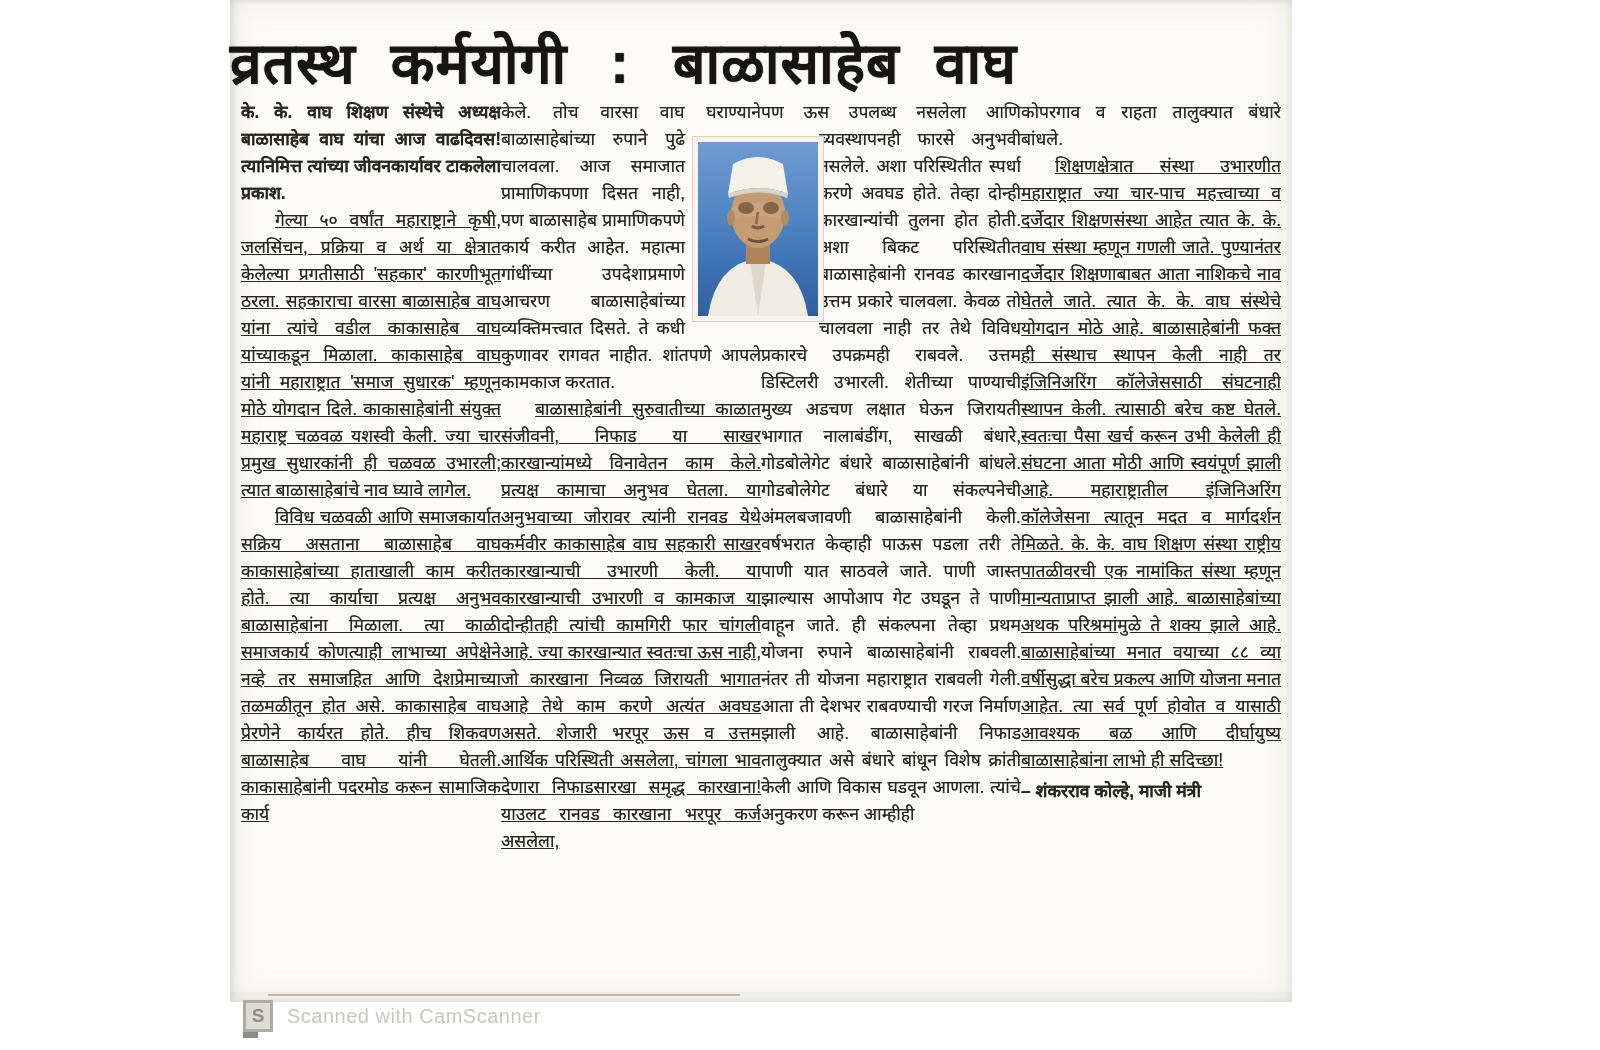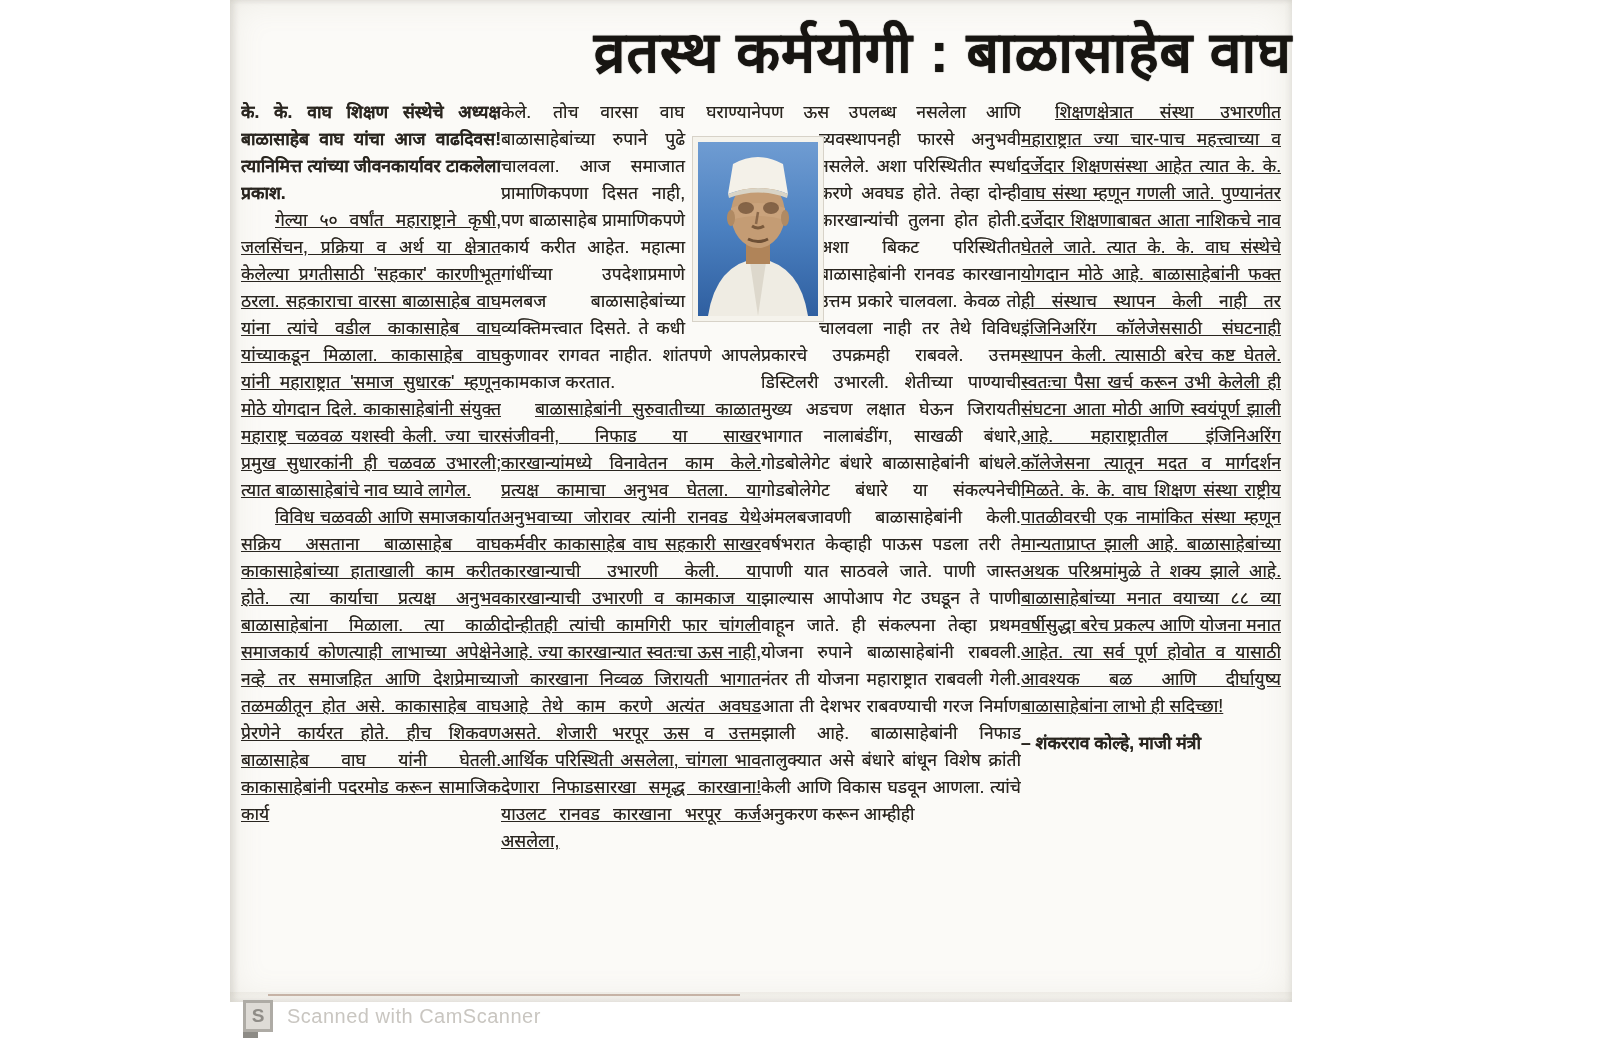--- a/index.html
+++ b/index.html
@@ -16,48 +16,49 @@
     position: absolute; left: 230px; top: 0; width: 1062px; height: 1002px;
     background: #fbfaf7;
     box-shadow: inset 0 0 34px rgba(150,140,115,.14), inset 4px 0 6px rgba(120,115,105,.18), inset -3px 0 5px rgba(120,115,105,.10);
   }
   .scan::after {
     content: ""; position: absolute; left: 0; right: 0; bottom: 0; height: 10px;
     background: linear-gradient(to bottom, rgba(160,150,130,.10), rgba(255,255,255,0));
   }
 
   .headline {
-    padding-top: 12px;
-    text-align: right;
+    padding-top: 28px;
+    text-align: left;
     font-size: 57px;
     line-height: 80px;
     font-weight: 700;
     color: #171511;
     letter-spacing: 1px;
     text-shadow: 0 0 1px #171511;
     white-space: nowrap;
+    font-family: Liberation Mono, monospace;
   }
 
   .columns {
     position: absolute; left: 11px; top: 99px; width: 1040px; height: 870px;
     display: flex; 
   }
   .column {
     flex: 1 1 0; min-width: 0;
     overflow: hidden;
     text-align: justify;
     font-size: 17.5px;
     line-height: 27px;
     color: #29251f;
     text-shadow: 0 0 .6px rgba(40,35,28,.65);
   }
   .para { margin: 0; }
   .para.indent { text-indent: 34px; text-decoration: underline; }
   .para.lead { font-weight: 700; }
-  .para.byline { font-weight: 700; margin-top: 10px; }
+  .para.byline { font-weight: 700; margin-top: 4px; }
 
   
   .spacer { background: transparent; }
   .spacer-right { float: right; width: 76px; height: 228px; shape-outside: inset(42px 0 0 0); }
   .spacer-left  { float: left;  width: 58px; height: 228px; shape-outside: inset(44px 0 0 0); }
 
   
   .photo-frame {
     position: absolute; left: 462px; top: 136px; width: 132px; height: 186px;
     box-sizing: border-box;
@@ -107,28 +108,29 @@
     <div class="headline">व्रतस्थ कर्मयोगी : बाळासाहेब वाघ</div>
 
     <div class="columns">
         <div class="column">
           <p class="para lead">के. के. वाघ शिक्षण संस्थेचे अध्यक्ष बाळासाहेब वाघ यांचा आज वाढदिवस! त्यानिमित्त त्यांच्या जीवनकार्यावर टाकलेला प्रकाश.</p>
           <p class="para indent">गेल्या ५० वर्षांत महाराष्ट्राने कृषी, जलसिंचन, प्रक्रिया व अर्थ या क्षेत्रात केलेल्या प्रगतीसाठी 'सहकार' कारणीभूत ठरला. सहकाराचा वारसा बाळासाहेब वाघ यांना त्यांचे वडील काकासाहेब वाघ यांच्याकडून मिळाला. काकासाहेब वाघ यांनी महाराष्ट्रात 'समाज सुधारक' म्हणून मोठे योगदान दिले. काकासाहेबांनी संयुक्त महाराष्ट्र चळवळ यशस्वी केली. ज्या चार प्रमुख सुधारकांनी ही चळवळ उभारली; त्यात बाळासाहेबांचे नाव घ्यावे लागेल.</p>
           <p class="para indent">विविध चळवळी आणि समाजकार्यात सक्रिय असताना बाळासाहेब वाघ काकासाहेबांच्या हाताखाली काम करीत होते. त्या कार्याचा प्रत्यक्ष अनुभव बाळासाहेबांना मिळाला. त्या काळी समाजकार्य कोणत्याही लाभाच्या अपेक्षेने नव्हे तर समाजहित आणि देशप्रेमाच्या तळमळीतून होत असे. काकासाहेब वाघ प्रेरणेने कार्यरत होते. हीच शिकवण बाळासाहेब वाघ यांनी घेतली. काकासाहेबांनी पदरमोड करून सामाजिक कार्य</p>
         </div>
         <div class="column">
           <div class="spacer spacer-right"></div>
-          <p class="para">केले. तोच वारसा वाघ घराण्याने बाळासाहेबांच्या रुपाने पुढे चालवला. आज समाजात प्रामाणिकपणा दिसत नाही, पण बाळासाहेब प्रामाणिकपणे कार्य करीत आहेत. महात्मा गांधींच्या उपदेशाप्रमाणे मलबज बाळासाहेबांच्या व्यक्तिमत्त्वात दिसते. ते कधी कुणावर रागवत नाहीत. शांतपणे आपले कामकाज करतात.</p>
+          <p class="para">केले. तोच वारसा वाघ घराण्याने बाळासाहेबांच्या रुपाने पुढे चालवला. आज समाजात प्रामाणिकपणा दिसत नाही, पण बाळासाहेब प्रामाणिकपणे कार्य करीत आहेत. महात्मा गांधींच्या उपदेशाप्रमाणे आचरण बाळासाहेबांच्या व्यक्तिमत्त्वात दिसते. ते कधी कुणावर रागवत नाहीत. शांतपणे आपले कामकाज करतात.</p>
           <p class="para indent">बाळासाहेबांनी सुरुवातीच्या काळात संजीवनी, निफाड या साखर कारखान्यांमध्ये विनावेतन काम केले. प्रत्यक्ष कामाचा अनुभव घेतला. या अनुभवाच्या जोरावर त्यांनी रानवड येथे कर्मवीर काकासाहेब वाघ सहकारी साखर कारखान्याची उभारणी केली. या कारखान्याची उभारणी व कामकाज या दोन्हीतही त्यांची कामगिरी फार चांगली आहे. ज्या कारखान्यात स्वतःचा ऊस नाही, जो कारखाना निव्वळ जिरायती भागात आहे तेथे काम करणे अत्यंत अवघड असते. शेजारी भरपूर ऊस व उत्तम आर्थिक परिस्थिती असलेला, चांगला भाव देणारा निफाडसारखा समृद्ध कारखाना! याउलट रानवड कारखाना भरपूर कर्ज असलेला,</p>
         </div>
         <div class="column">
           <div class="spacer spacer-left"></div>
           <p class="para">पण ऊस उपलब्ध नसलेला आणि व्यवस्थापनही फारसे अनुभवी नसलेले. अशा परिस्थितीत स्पर्धा करणे अवघड होते. तेव्हा दोन्ही कारखान्यांची तुलना होत होती. अशा बिकट परिस्थितीत बाळासाहेबांनी रानवड कारखाना उत्तम प्रकारे चालवला. केवळ तो चालवला नाही तर तेथे विविध प्रकारचे उपक्रमही राबवले. उत्तम डिस्टिलरी उभारली. शेतीच्या पाण्याची मुख्य अडचण लक्षात घेऊन जिरायती भागात नालाबंडींग, साखळी बंधारे, गोडबोलेगेट बंधारे बाळासाहेबांनी बांधले. गोडबोलेगेट बंधारे या संकल्पनेची अंमलबजावणी बाळासाहेबांनी केली. वर्षभरात केव्हाही पाऊस पडला तरी ते पाणी यात साठवले जाते. पाणी जास्त झाल्यास आपोआप गेट उघडून ते पाणी वाहून जाते. ही संकल्पना तेव्हा प्रथम योजना रुपाने बाळासाहेबांनी राबवली. नंतर ती योजना महाराष्ट्रात राबवली गेली. आता ती देशभर राबवण्याची गरज निर्माण झाली आहे. बाळासाहेबांनी निफाड तालुक्यात असे बंधारे बांधून विशेष क्रांती केली आणि विकास घडवून आणला. त्यांचे अनुकरण करून आम्हीही</p>
         </div>
         <div class="column">
+          <p class="para">कोपरगाव व राहता तालुक्यात बंधारे बांधले.</p>
           <p class="para indent">शिक्षणक्षेत्रात संस्था उभारणीत महाराष्ट्रात ज्या चार-पाच महत्त्वाच्या व दर्जेदार शिक्षणसंस्था आहेत त्यात के. के. वाघ संस्था म्हणून गणली जाते. पुण्यानंतर दर्जेदार शिक्षणाबाबत आता नाशिकचे नाव घेतले जाते. त्यात के. के. वाघ संस्थेचे योगदान मोठे आहे. बाळासाहेबांनी फक्त ही संस्थाच स्थापन केली नाही तर इंजिनिअरिंग कॉलेजेससाठी संघटनाही स्थापन केली. त्यासाठी बरेच कष्ट घेतले. स्वतःचा पैसा खर्च करून उभी केलेली ही संघटना आता मोठी आणि स्वयंपूर्ण झाली आहे. महाराष्ट्रातील इंजिनिअरिंग कॉलेजेसना त्यातून मदत व मार्गदर्शन मिळते. के. के. वाघ शिक्षण संस्था राष्ट्रीय पातळीवरची एक नामांकित संस्था म्हणून मान्यताप्राप्त झाली आहे. बाळासाहेबांच्या अथक परिश्रमांमुळे ते शक्य झाले आहे. बाळासाहेबांच्या मनात वयाच्या ८८ व्या वर्षीसुद्धा बरेच प्रकल्प आणि योजना मनात आहेत. त्या सर्व पूर्ण होवोत व यासाठी आवश्यक बळ आणि दीर्घायुष्य बाळासाहेबांना लाभो ही सदिच्छा!</p>
           <p class="para byline">– शंकरराव कोल्हे, माजी मंत्री</p>
         </div>
       </div>
 
     <div class="photo-frame">
       <svg viewBox="0 0 120 174" preserveAspectRatio="none">
         <defs>
           <linearGradient id="bgblue" x1="0" y1="0" x2="0" y2="1">
             <stop offset="0" stop-color="#6f9cd2"></stop>

